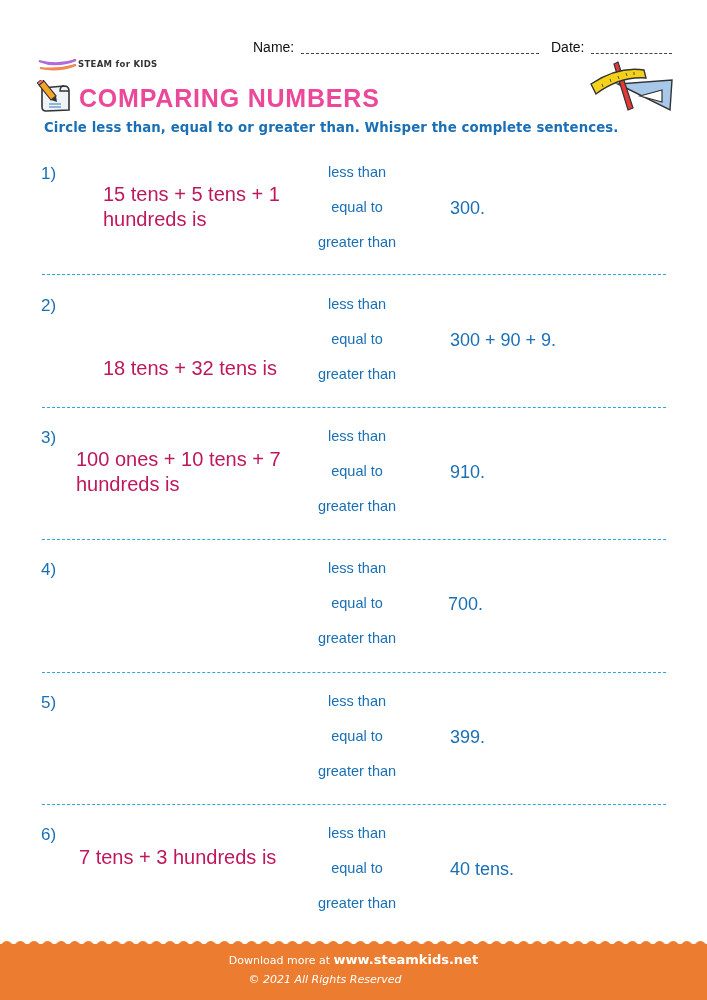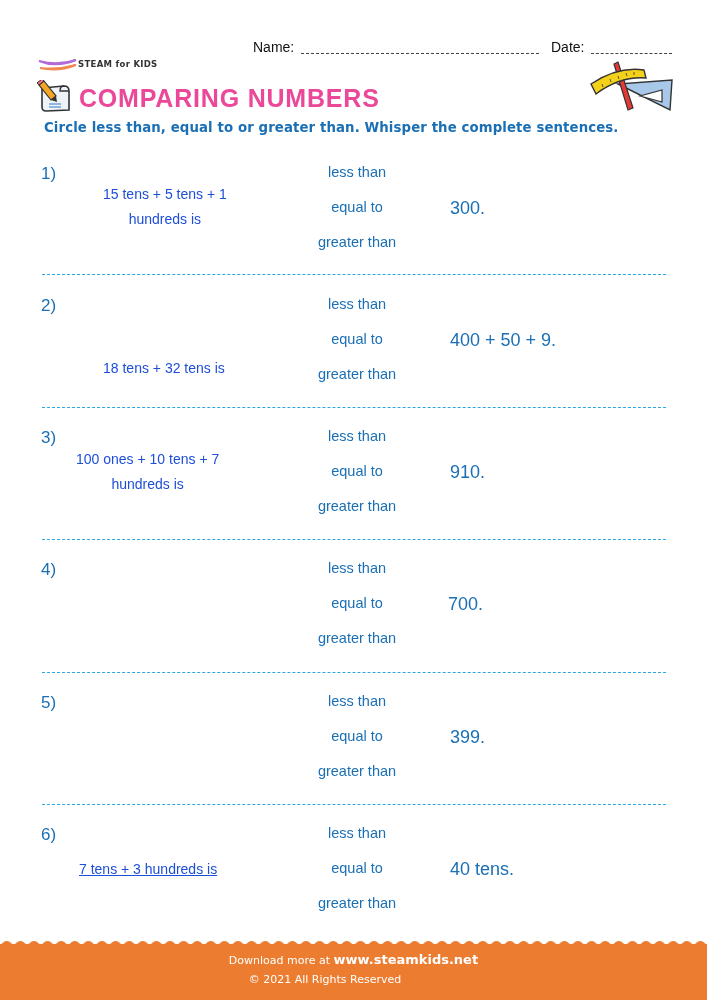--- a/index.html
+++ b/index.html
@@ -16,30 +16,30 @@
   .field-line { position: absolute; top: 53px; border-bottom: 1px dashed #444; height: 0; }
 
   .title-icon { position: absolute; left: 36px; top: 80px; }
   .title { position: absolute; left: 79px; top: 84px; font-family: "Liberation Sans", sans-serif; font-weight: bold; font-size: 25px; color: #ec4899; letter-spacing: 0.8px; }
   .tools-icon { position: absolute; left: 588px; top: 60px; }
 
   .instruction { position: absolute; left: 44px; top: 120px; font-family: "DejaVu Sans", sans-serif; font-weight: bold; font-size: 13.3px; color: #1a6fb5; letter-spacing: 0.1px; }
 
   .problem { position: absolute; left: 0; width: 707px; height: 132px; }
   .num { position: absolute; left: 41px; font-size: 17px; color: #1a6fb5; font-family: "Liberation Sans Narrow", "Liberation Sans", sans-serif; }
-  .expr { position: absolute; font-size: 14px; color: #1d4ed8; line-height: 25px; font-family: "Liberation Sans", sans-serif; text-align: center; }
+  .expr { position: absolute; font-size: 20px; color: #be185d; line-height: 25px; font-family: "Liberation Sans", sans-serif; }
   .opt { position: absolute; left: 300px; width: 114px; text-align: center; font-size: 14.5px; color: #1a6fb5; font-family: "Liberation Sans", sans-serif; cursor: pointer; }
   .rhs { position: absolute; font-size: 18px; color: #1a6fb5; font-family: "Liberation Sans", sans-serif; margin-left: 12px; }
   .divider { position: absolute; left: 42px; width: 624px; height: 0; border-top: 1px dashed #2aa7e0; }
 
   .footer { position: absolute; left: 0; top: 944px; width: 707px; height: 56px; background: #ec7d30; }
   .scallop { position: absolute; left: 0; top: 936px; width: 707px; height: 10px; }
   .footer-line1 { position: absolute; top: 952px; left: 0; width: 707px; text-align: center; color: #fff; font-size: 11px; font-family: "DejaVu Sans", sans-serif; }
   .footer-line1 b { font-size: 13px; font-weight: bold; }
-  .footer-line2 { position: absolute; top: 973px; left: 0; width: 650px; text-align: center; color: #fff; font-size: 11px; font-family: "DejaVu Sans", sans-serif; }
+  .footer-line2 { position: absolute; top: 973px; left: 0; width: 650px; text-align: center; color: #fff; font-size: 11px; font-style: italic; font-family: "DejaVu Sans", sans-serif; }
 </style>
 </head>
 <body>
 
 <div class="logo">
   <svg class="logo-swoosh" width="40" height="14" viewBox="0 0 40 14">
     <path d="M1 3 Q 18 10 38 2 Q 20 8 1 3 Z" fill="#b16ad8" stroke="#b16ad8" stroke-width="2.2"></path>
     <path d="M2 10 Q 20 14 38 7 Q 20 12 2 10 Z" fill="#f08a50" stroke="#f08a50" stroke-width="2.2"></path>
   </svg>
   <div class="logo-sub">STEAM for KIDS</div>
@@ -92,21 +92,21 @@
 <div class="divider" style="top:274px;"></div>
 
 <div class="problem" style="top:292px;">
   <div class="num" style="top:4px;">2)</div>
   <div class="expr" style="left:103px; top:36px;margin-top:28px;">
     <div>18 tens + 32 tens is</div>
   </div>
   <div class="opt" style="top:4px;">less than</div>
   <div class="opt" style="top:39px;">equal to</div>
   <div class="opt" style="top:74px;">greater than</div>
-  <div class="rhs" style="left:438px; top:38px;">400 + 50 + 9.</div>
+  <div class="rhs" style="left:438px; top:38px;">300 + 90 + 9.</div>
 </div>
 <div class="divider" style="top:407px;"></div>
 
 <div class="problem" style="top:424px;">
   <div class="num" style="top:4px;">3)</div>
   <div class="expr" style="left:76px; top:23px;">
     <div>100 ones + 10 tens + 7</div>
     <div>hundreds is</div>
   </div>
   <div class="opt" style="top:4px;">less than</div>
@@ -129,21 +129,21 @@
   <div class="num" style="top:4px;">5)</div>
   <div class="opt" style="top:4px;">less than</div>
   <div class="opt" style="top:39px;">equal to</div>
   <div class="opt" style="top:74px;">greater than</div>
   <div class="rhs" style="left:438px; top:38px;">399.</div>
 </div>
 <div class="divider" style="top:804px;"></div>
 
 <div class="problem" style="top:821px;">
   <div class="num" style="top:4px;">6)</div>
-  <div class="expr" style="left:79px; top:36px;text-decoration:underline;">
+  <div class="expr" style="left:79px; top:24px;">
     <div>7 tens + 3 hundreds is</div>
   </div>
   <div class="opt" style="top:4px;">less than</div>
   <div class="opt" style="top:39px;">equal to</div>
   <div class="opt" style="top:74px;">greater than</div>
   <div class="rhs" style="left:438px; top:38px;">40 tens.</div>
 </div>
 
 <svg class="scallop" width="707" height="10" viewBox="0 0 707 10" preserveAspectRatio="none">
   <defs>

